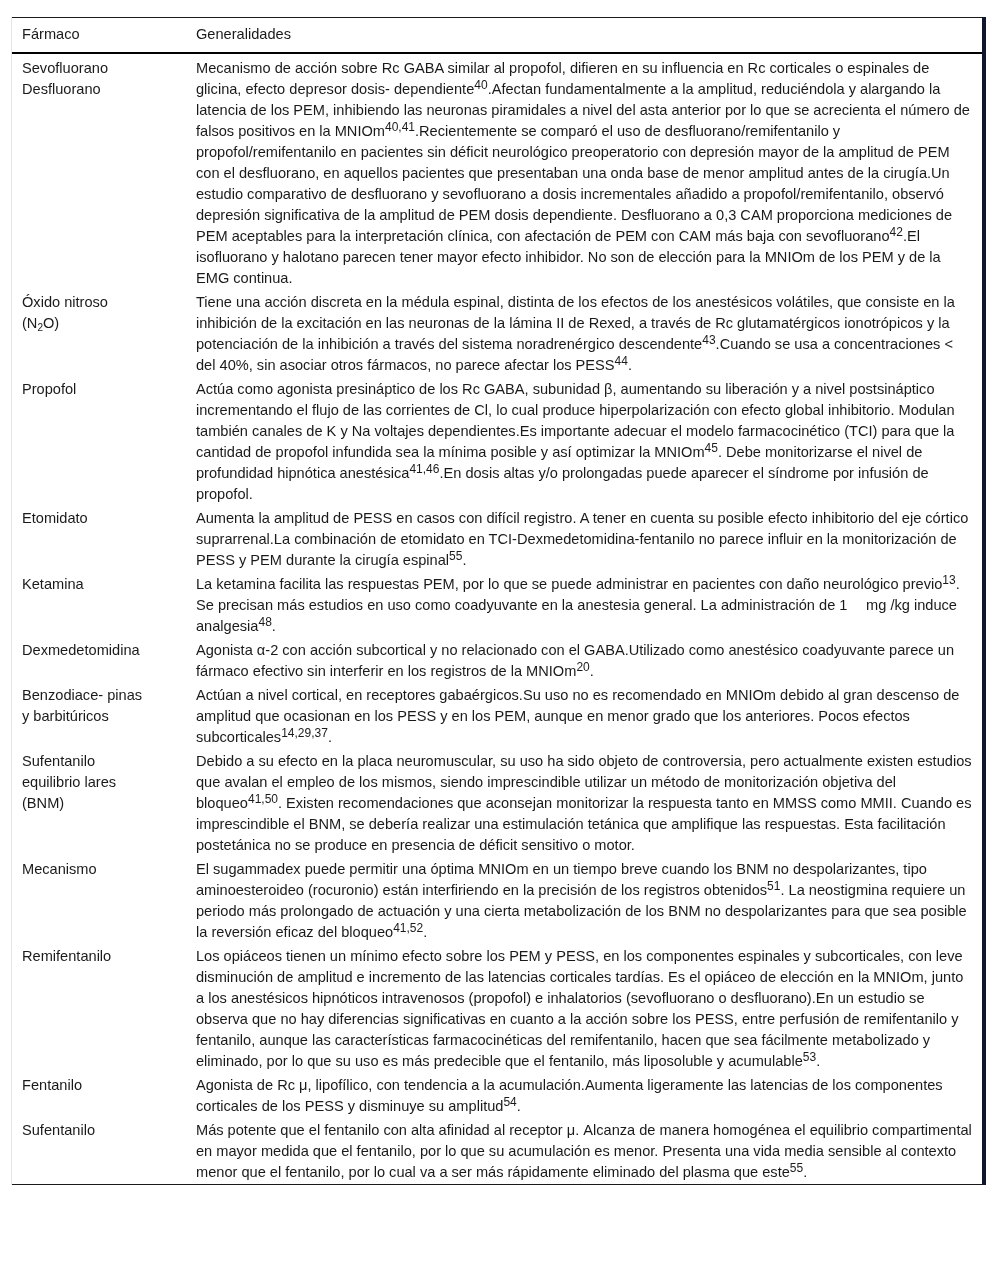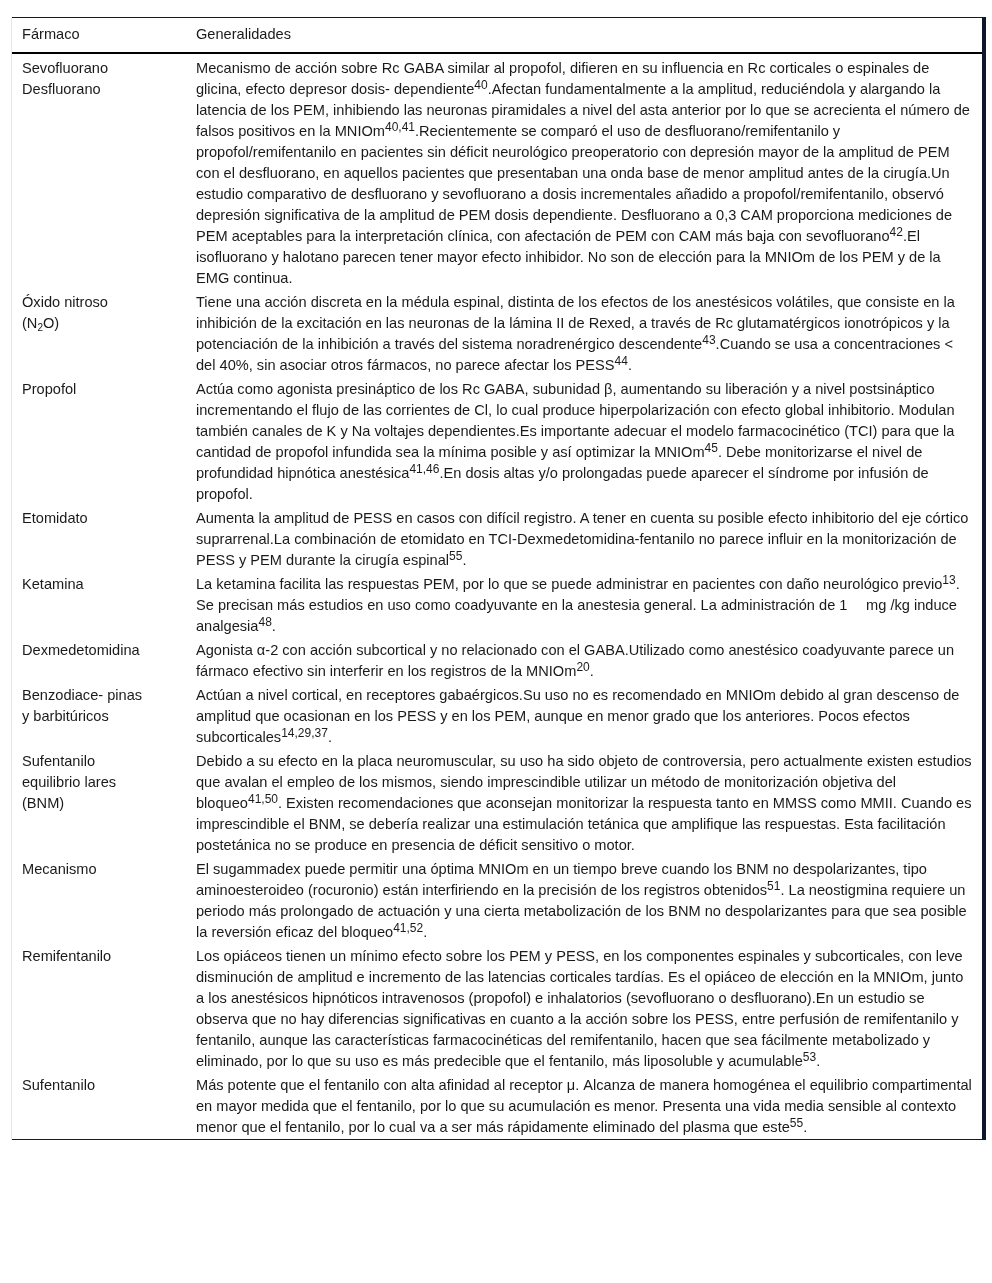--- a/index.html
+++ b/index.html
@@ -135,19 +135,25 @@
           <td><span>El sugammadex puede permitir una óptima MNIOm en un tiempo breve cuando los BNM no despolarizantes, tipo aminoesteroideo (rocuronio) están interfiriendo en la precisión de los registros obtenidos</span><sup>51</sup><span>. La neostigmina requiere un periodo más prolongado de actuación y una cierta metabolización de los BNM no despolarizantes para que sea posible la reversión eficaz del bloqueo</span><sup>41,52</sup><span>.</span></td>
         </tr>
         <tr>
           <td>
             <span class="drug-line">Remifentanilo</span>
           </td>
           <td><span>Los opiáceos tienen un mínimo efecto sobre los PEM y PESS, en los componentes espinales y subcorticales, con leve disminución de amplitud e incremento de las latencias corticales tardías. Es el opiáceo de elección en la MNIOm, junto a los anestésicos hipnóticos intravenosos (propofol) e inhalatorios (sevofluorano o desfluorano).En un estudio se observa que no hay diferencias significativas en cuanto a la acción sobre los PESS, entre perfusión de remifentanilo y fentanilo, aunque las características farmacocinéticas del remifentanilo, hacen que sea fácilmente metabolizado y eliminado, por lo que su uso es más predecible que el fentanilo, más liposoluble y acumulable</span><sup>53</sup><span>.</span></td>
         </tr>
         <tr>
           <td>
+            <span class="drug-line">Fentanilo</span>
+          </td>
+          <td><span>Agonista de Rc μ, lipofílico, con tendencia a la acumulación.Aumenta ligeramente las latencias de los componentes corticales de los PESS y disminuye su amplitud</span><sup>54</sup><span>.</span></td>
+        </tr>
+        <tr>
+          <td>
             <span class="drug-line">Sufentanilo</span>
           </td>
           <td><span>Más potente que el fentanilo con alta afinidad al receptor μ. Alcanza de manera homogénea el equilibrio compartimental en mayor medida que el fentanilo, por lo que su acumulación es menor. Presenta una vida media sensible al contexto menor que el fentanilo, por lo cual va a ser más rápidamente eliminado del plasma que este</span><sup>55</sup><span>.</span></td>
         </tr>
       </tbody>
   </table>
 </div>
 
 </body></html>

